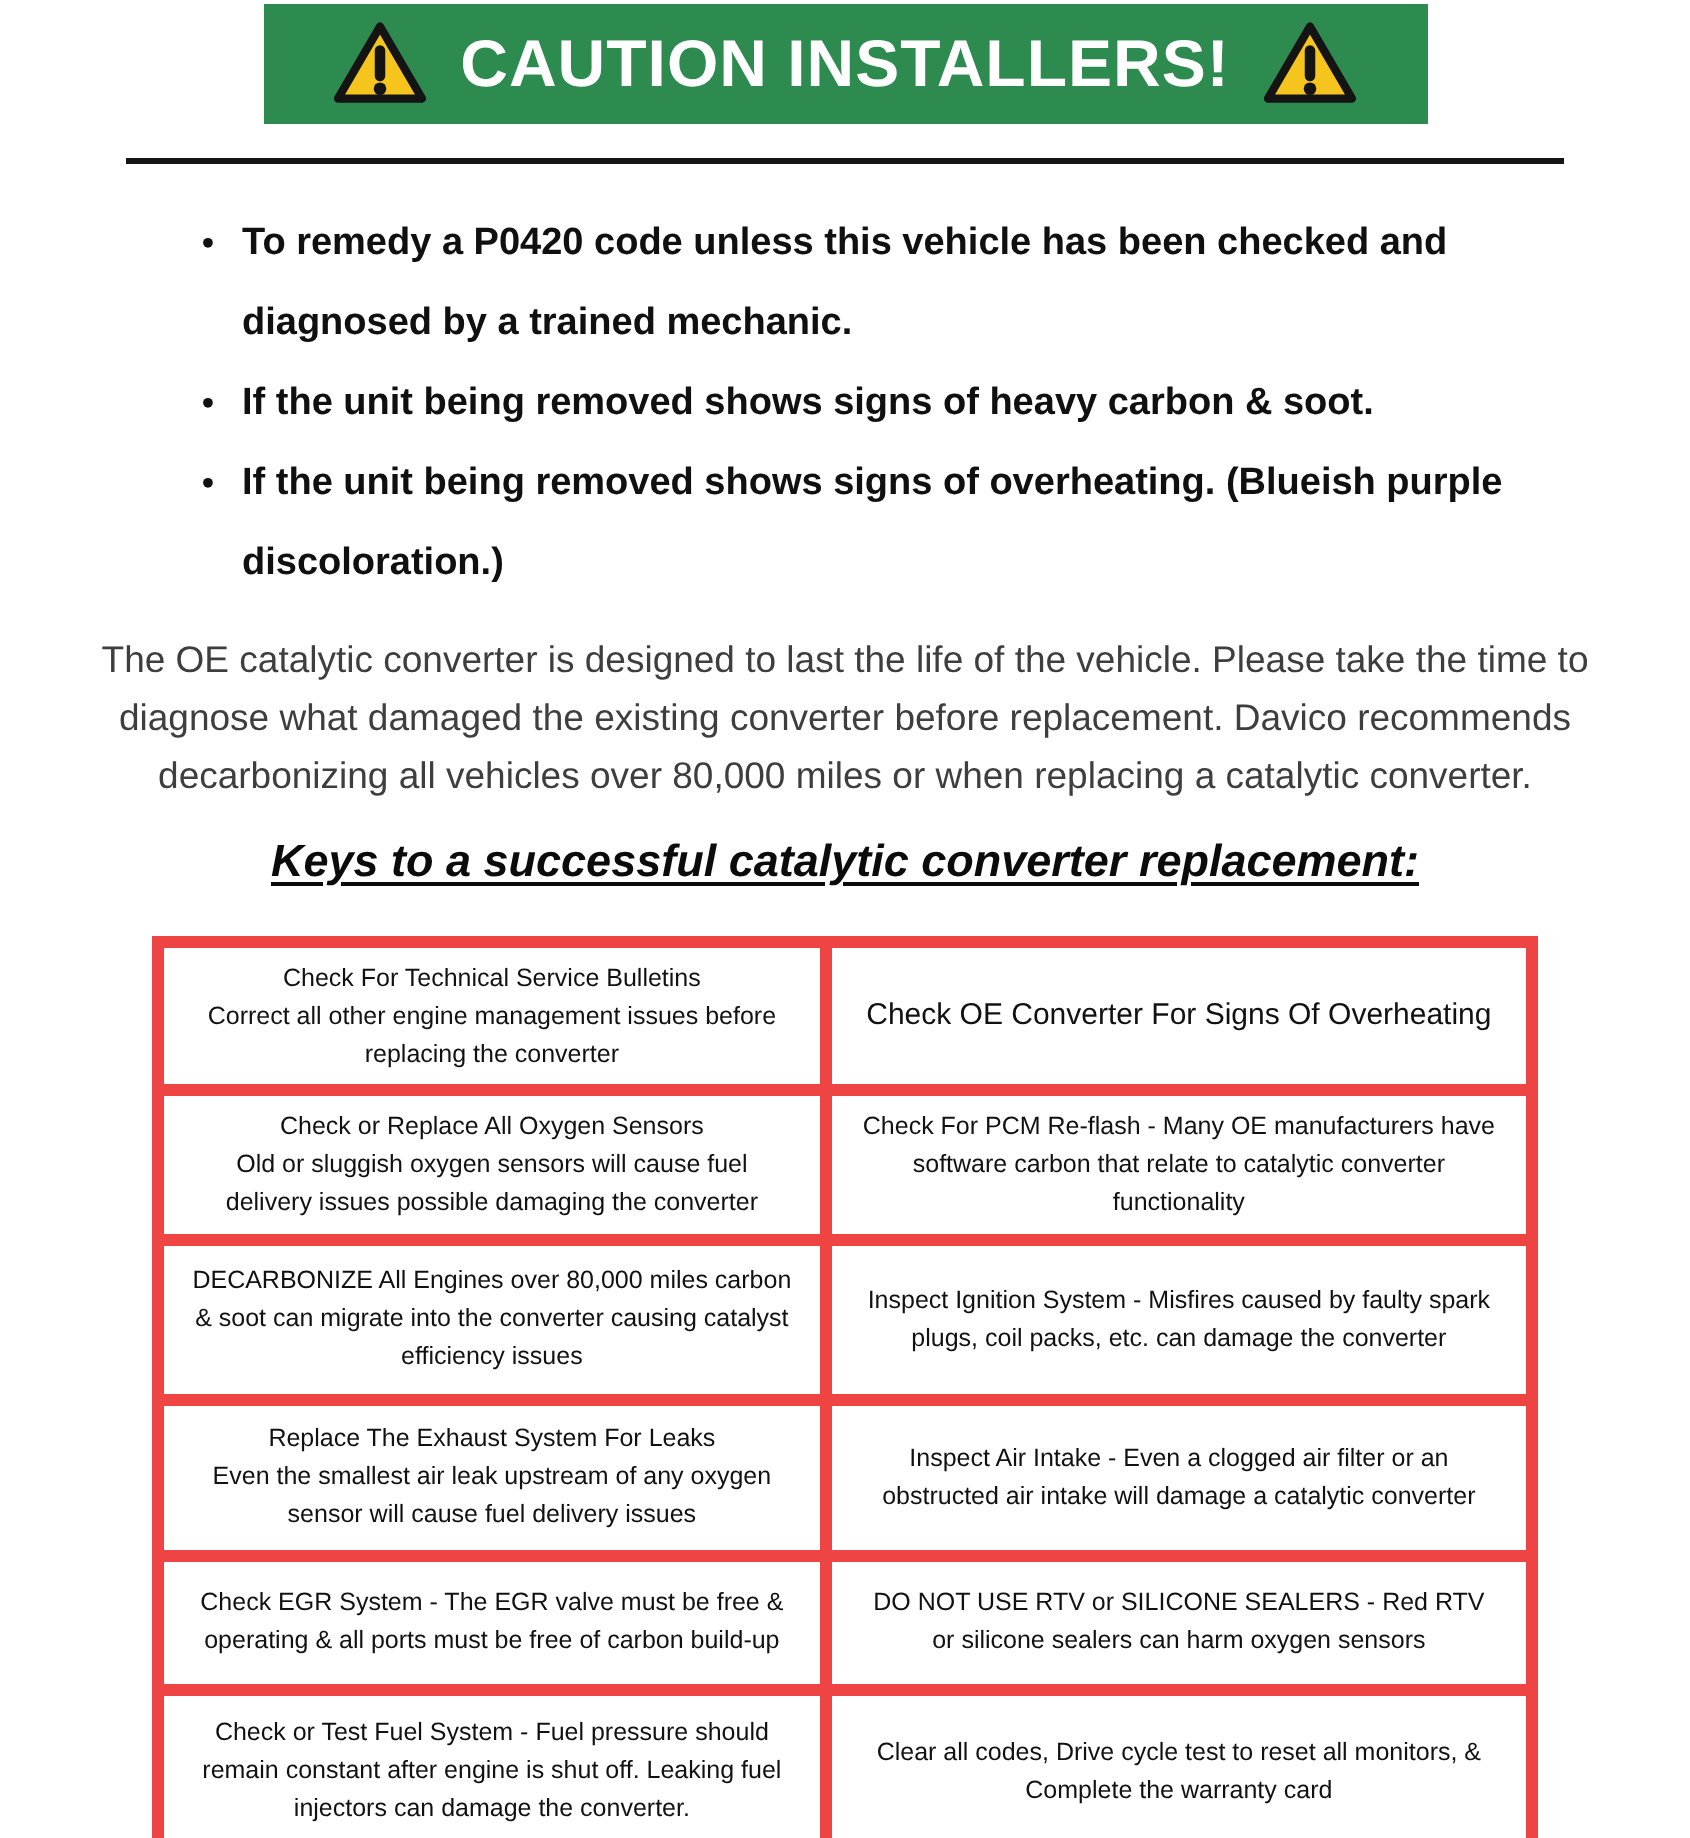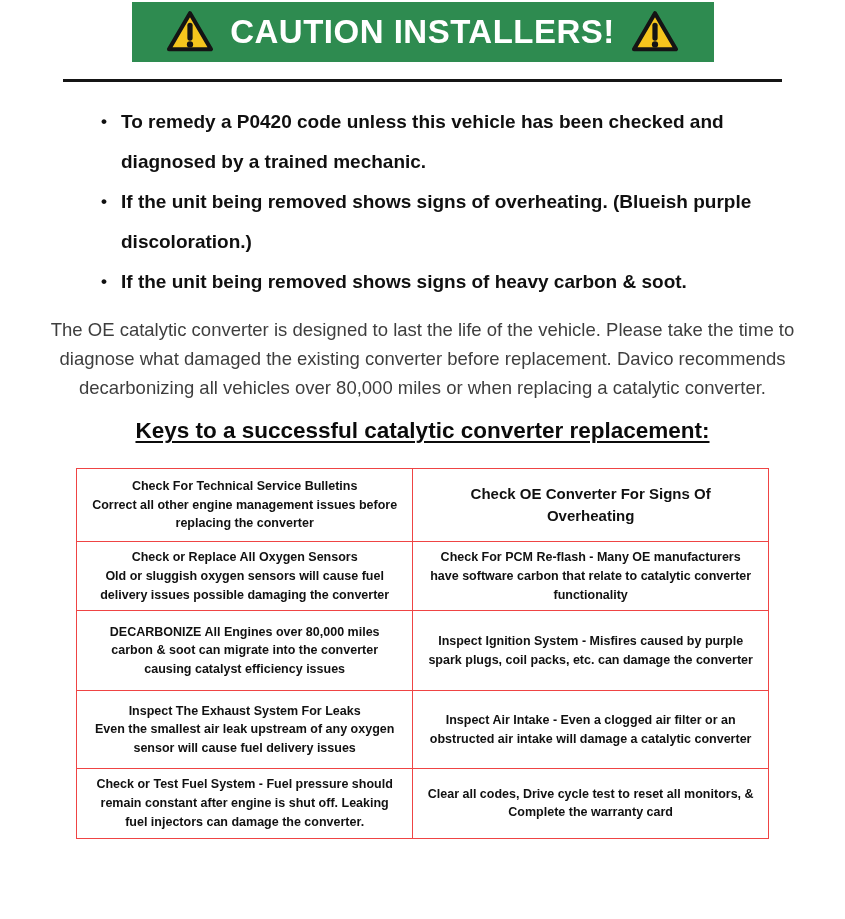--- a/index.html
+++ b/index.html
@@ -84,38 +84,39 @@
   
   .keys-heading {
     margin: 15px 0 0;
     text-align: center;
     font-size: 22.5px;
     font-weight: 800;
     color: #0b0b0b;
     text-decoration: underline;
     text-underline-offset: 3px;
     text-decoration-thickness: 2px;
+    font-style: italic;
   }
 
   
   .tips-table {
     width: 693px;
     margin: 24px auto 0;
     border-collapse: collapse;
     table-layout: fixed;
   }
   .tips-table col.c1 { width: 48.6%; }
   .tips-table col.c2 { width: 51.4%; }
   .tips-table td {
-    border: 1px solid #ef4444;
+    border: 6px solid #ef4444;
     text-align: center;
     vertical-align: middle;
     padding: 6px 14px;
     font-size: 12.5px;
-    font-weight: 700;
+    font-weight: 400;
     line-height: 1.5;
     color: #111111;
     white-space: pre-line;
   }
   .tips-table tr:nth-child(1) { height: 73px; }
   .tips-table tr:nth-child(2) { height: 60px; }
   .tips-table tr:nth-child(3) { height: 80px; }
   .tips-table tr:nth-child(4) { height: 78px; }
   .tips-table tr:nth-child(5) { height: 67px; }
   .tips-table tr:nth-child(6) { height: 82px; }
@@ -138,22 +139,22 @@
       <path d="M32 20 L32 37" stroke="#141414" stroke-width="7" stroke-linecap="round"></path>
       <circle cx="32" cy="45.5" r="4.2" fill="#141414"></circle>
     </svg>
   </div>
 
 
   <hr class="divider">
 
   <ul class="warning-list">
     <li>To remedy a P0420 code unless this vehicle has been checked and diagnosed by a trained mechanic.</li>
+    <li>If the unit being removed shows signs of heavy carbon &amp; soot.</li>
     <li>If the unit being removed shows signs of overheating. (Blueish purple discoloration.)</li>
-    <li>If the unit being removed shows signs of heavy carbon &amp; soot.</li>
   </ul>
 
   <p class="intro">The OE catalytic converter is designed to last the life of the vehicle. Please take the time to diagnose what damaged the existing converter before replacement. Davico recommends decarbonizing all vehicles over 80,000 miles or when replacing a catalytic converter.</p>
 
   <h2 class="keys-heading">Keys to a successful catalytic converter replacement:</h2>
 
   <table class="tips-table">
     <colgroup>
         <col class="c1">
         <col class="c2">
@@ -164,26 +165,30 @@
 Correct all other engine management issues before replacing the converter</td>
         <td>Check OE Converter For Signs Of Overheating</td>
       </tr>
       <tr>
         <td>Check or Replace All Oxygen Sensors
 Old or sluggish oxygen sensors will cause fuel delivery issues possible damaging the converter</td>
         <td>Check For PCM Re-flash - Many OE manufacturers have software carbon that relate to catalytic converter functionality</td>
       </tr>
       <tr>
         <td>DECARBONIZE All Engines over 80,000 miles carbon &amp; soot can migrate into the converter causing catalyst efficiency issues</td>
-        <td>Inspect Ignition System - Misfires caused by purple spark plugs, coil packs, etc. can damage the converter</td>
+        <td>Inspect Ignition System - Misfires caused by faulty spark plugs, coil packs, etc. can damage the converter</td>
       </tr>
       <tr>
-        <td>Inspect The Exhaust System For Leaks
+        <td>Replace The Exhaust System For Leaks
 Even the smallest air leak upstream of any oxygen sensor will cause fuel delivery issues</td>
         <td>Inspect Air Intake - Even a clogged air filter or an obstructed air intake will damage a catalytic converter</td>
+      </tr>
+      <tr>
+        <td>Check EGR System - The EGR valve must be free &amp; operating &amp; all ports must be free of carbon build-up</td>
+        <td>DO NOT USE RTV or SILICONE SEALERS - Red RTV or silicone sealers can harm oxygen sensors</td>
       </tr>
       <tr>
         <td>Check or Test Fuel System - Fuel pressure should remain constant after engine is shut off.  Leaking fuel injectors can damage the converter.</td>
         <td>Clear all codes,  Drive cycle test to reset all monitors, &amp;
 Complete the warranty card</td>
       </tr>
     </tbody>
   </table>
 
 </div>

